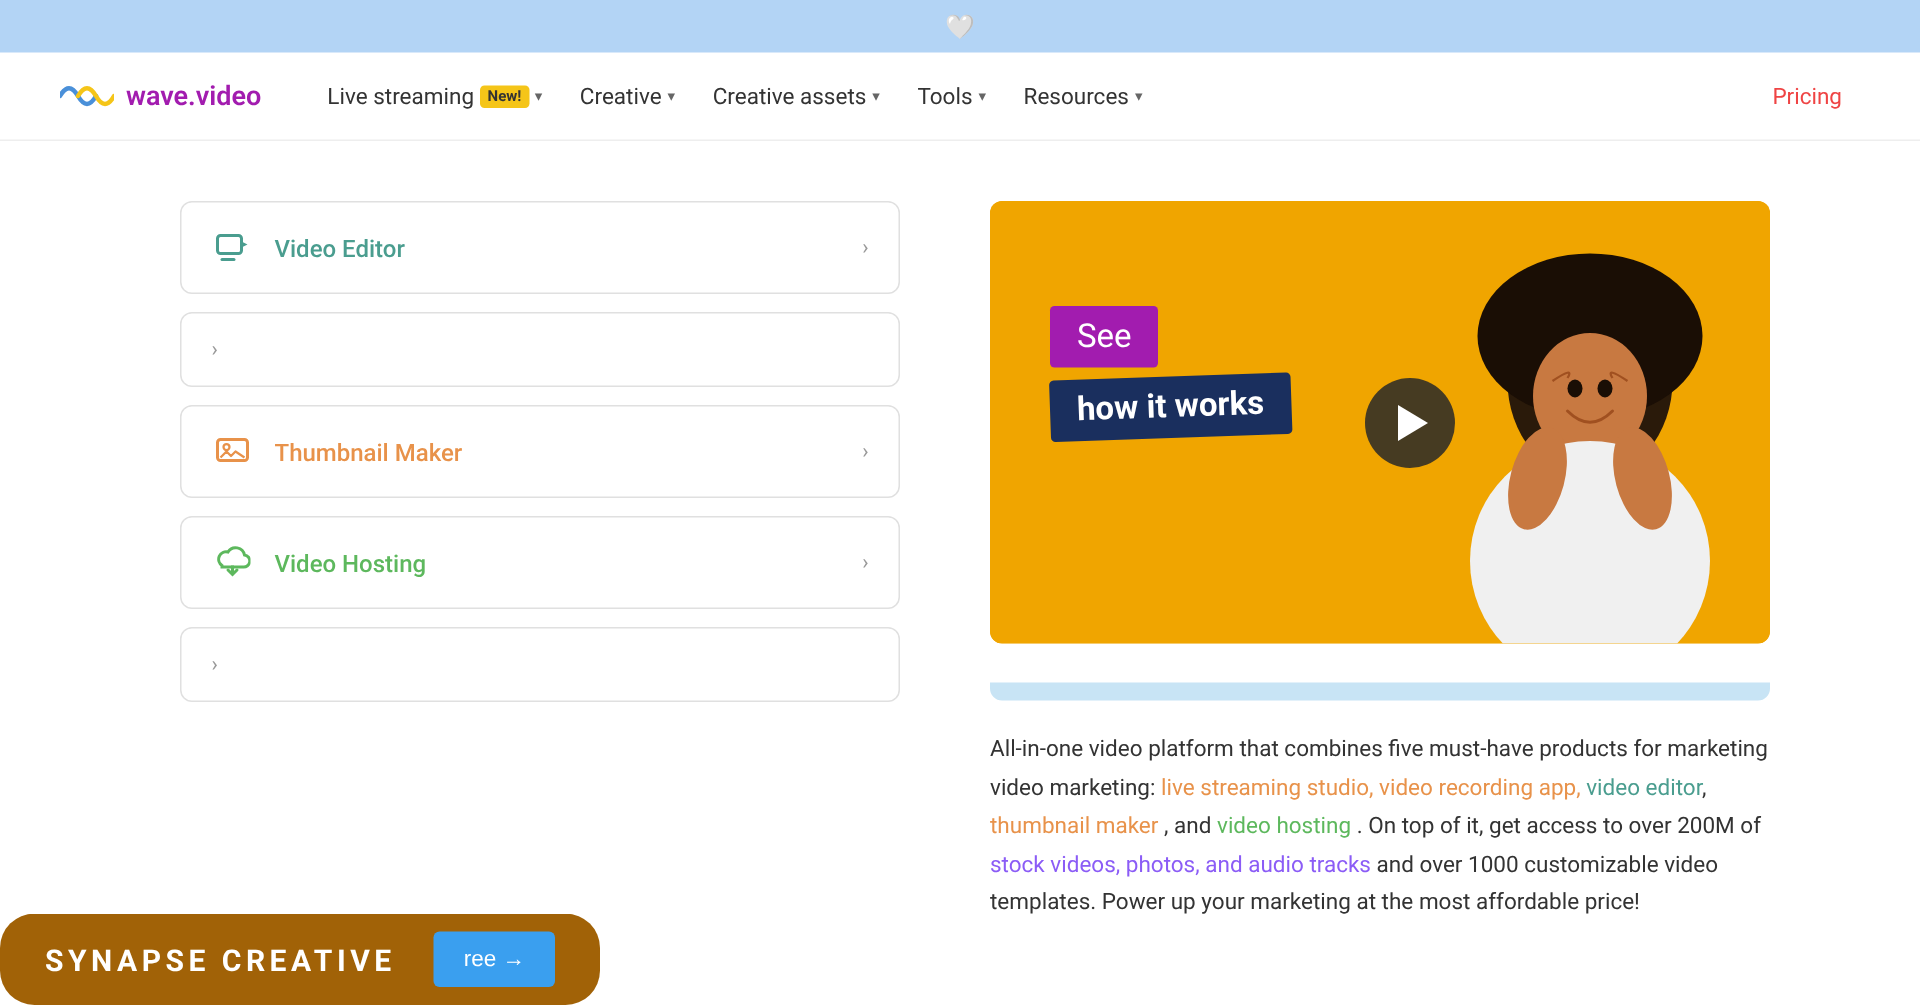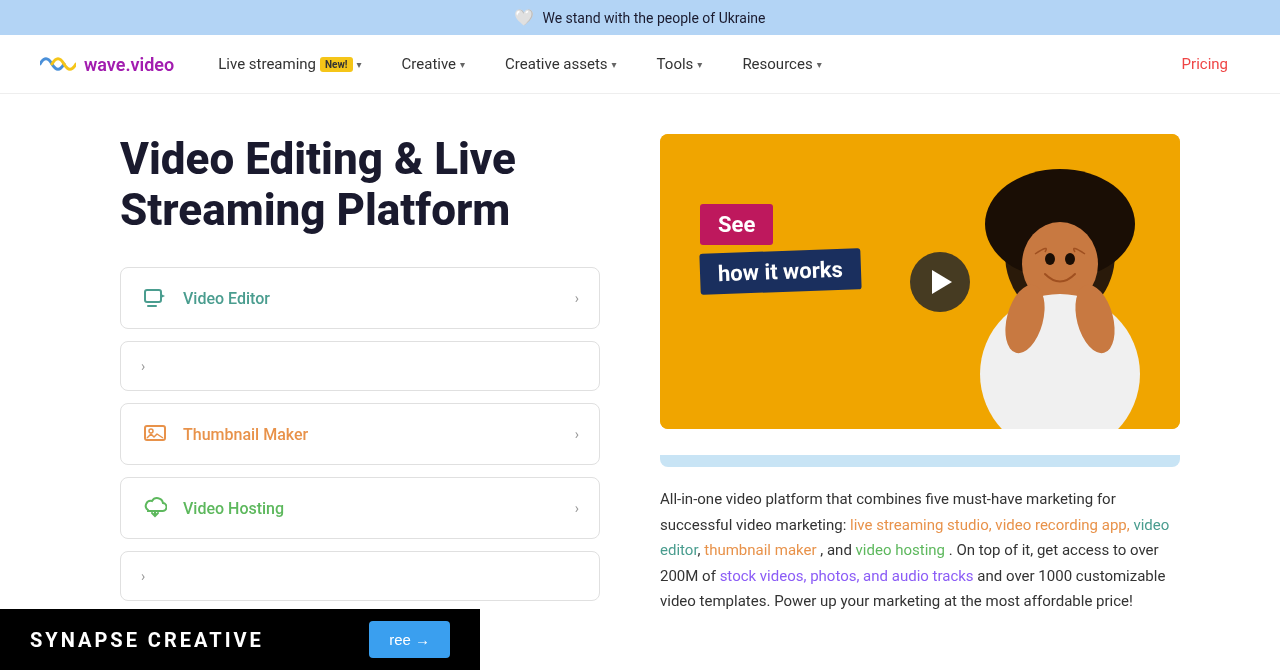--- a/index.html
+++ b/index.html
@@ -28,21 +28,21 @@
       gap: 32px;
     }
     .logo-text {
       font-size: 18px;
       font-weight: 600;
       color: #a21caf;
     }
     .nav-items {
       display: flex;
       align-items: center;
-      gap: 16px;
+      gap: 1px;
       list-style: none;
       flex: 1;
     }
     .nav-item {
       display: flex;
       align-items: center;
       gap: 4px;
       padding: 6px 12px;
       cursor: pointer;
       font-size: 15px;
@@ -148,24 +148,24 @@
       justify-content: center;
       margin-bottom: 30px;
     }
 
     .see-how-overlay {
       position: absolute;
       left: 40px;
       top: 70px;
     }
     .see-text-box {
-      background: #be185d;
+      background: #a21caf;
       color: #fff;
       font-size: 22px;
-      font-weight: 700;
+      font-weight: 400;
       padding: 8px 18px;
       border-radius: 3px;
       display: inline-block;
       margin-bottom: 6px;
     }
     .how-text-box {
       background: #1a2f5e;
       color: #fff;
       font-size: 22px;
       font-weight: 700;
@@ -217,27 +217,28 @@
     .link-orange { color: #e8924a; text-decoration: none; }
     .link-green { color: #5db85d; text-decoration: none; }
     .link-green2 { color: #4a9d8f; text-decoration: none; }
     .link-purple { color: #8b5cf6; text-decoration: none; }
 
     
     .bottom-bar {
       position: fixed;
       bottom: 0;
       left: 0;
-      width: 480px;
-      background: #000000;
+      width: 400px;
+      background: #a16207;
       color: #fff;
       padding: 12px 30px;
       display: flex;
       align-items: center;
       justify-content: space-between;
+      border-radius: 23px;
     }
     .bottom-brand {
       font-size: 20px;
       font-weight: 700;
       letter-spacing: 3px;
       text-transform: uppercase;
       font-variant: small-caps;
     }
     .cta-button {
       background: #3a9fef;
@@ -258,21 +259,20 @@
       display: flex;
       align-items: center;
       gap: 8px;
     }
   </style>
 </head>
 <body>
 
 <div class="top-banner">
   <span class="heart-icon">🤍</span>
-  <span>We stand with the people of Ukraine</span>
 </div>
 
 <nav>
   <div class="wave-logo">
     <svg width="36" height="22" viewBox="0 0 36 22">
       <path d="M0 11 C4 4, 8 4, 12 11 C16 18, 20 18, 24 11" stroke="#4a90d9" stroke-width="3" fill="none" stroke-linecap="round"></path>
       <path d="M12 11 C16 4, 20 4, 24 11 C28 18, 32 18, 36 11" stroke="#f5c518" stroke-width="3" fill="none" stroke-linecap="round"></path>
     </svg>
     <span class="logo-text">wave.video</span>
   </div>
@@ -300,21 +300,20 @@
       <span class="nav-chevron">▾</span>
     </li>
   </ul>
 
   <span class="nav-pricing">Pricing</span>
 </nav>
 
 <div class="main-content">
 
   <div class="left-column">
-    <h1 class="hero-title">Video Editing &amp; Live Streaming Platform</h1>
 
     <div class="feature-card">
       <div class="feature-card-left">
         <div class="feature-icon icon-editor">
           <svg width="24" height="24" viewBox="0 0 24 24" fill="none">
             <rect x="2" y="4" width="16" height="12" rx="2" stroke="#4a9d8f" stroke-width="2"></rect>
             <path d="M18 8l4 2-4 2V8z" fill="#4a9d8f"></path>
             <line x1="5" y1="20" x2="13" y2="20" stroke="#4a9d8f" stroke-width="2" stroke-linecap="round"></line>
           </svg>
         </div>
@@ -393,21 +392,21 @@
         <div class="how-text-box">how it works</div>
       </div>
 
       <div class="play-button">
         <div class="play-triangle"></div>
       </div>
     </div>
     <div class="video-strip"></div>
 
     <p class="description-text" style="margin-top: 20px;">
-      <span>All-in-one video platform that combines five must-have marketing for successful video marketing:</span>
+      <span>All-in-one video platform that combines five must-have products for marketing video marketing:</span>
       <a href="#" class="link-orange"> <span>live streaming studio, video recording app,</span></a>
       <a href="#" class="link-green2"> <span>video editor</span></a>,
       <a href="#" class="link-orange"> <span>thumbnail maker</span></a>
       <span>, and</span>
       <a href="#" class="link-green"> <span>video hosting</span></a>
       <span>. On top of it, get access to over 200M of</span>
       <a href="#" class="link-purple"> <span>stock videos, photos, and audio tracks</span></a>
       <span>and over 1000 customizable video templates. Power up your marketing at the most affordable price!</span>
     </p>
   </div>

